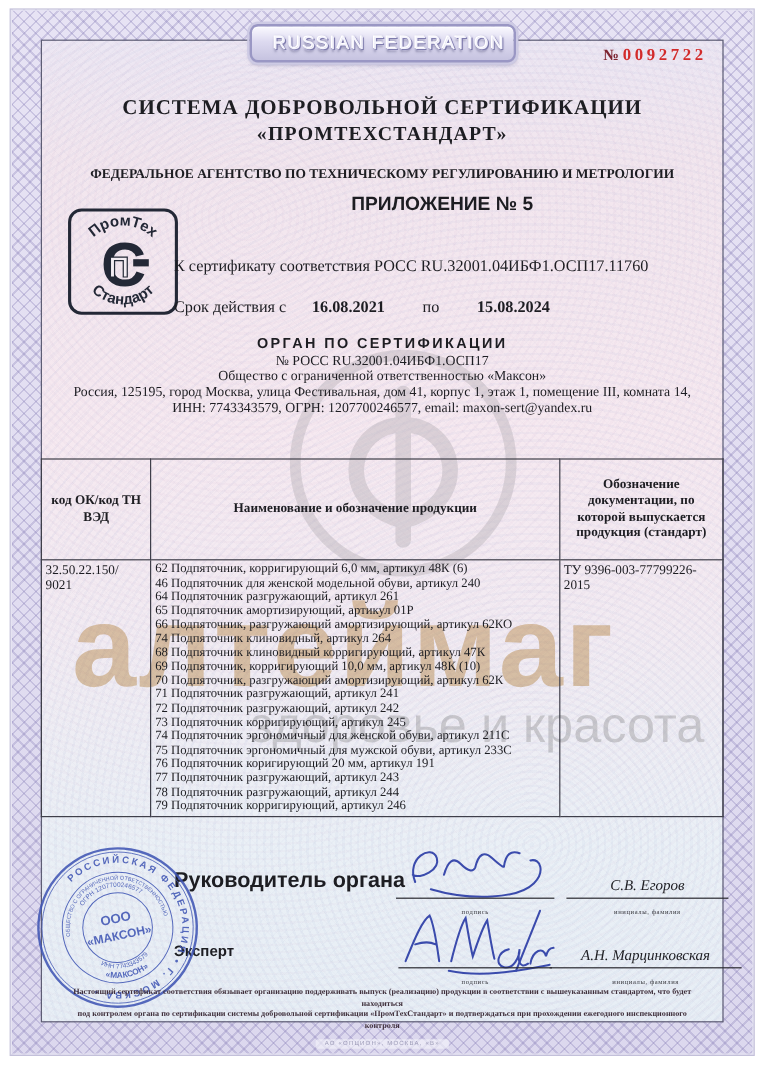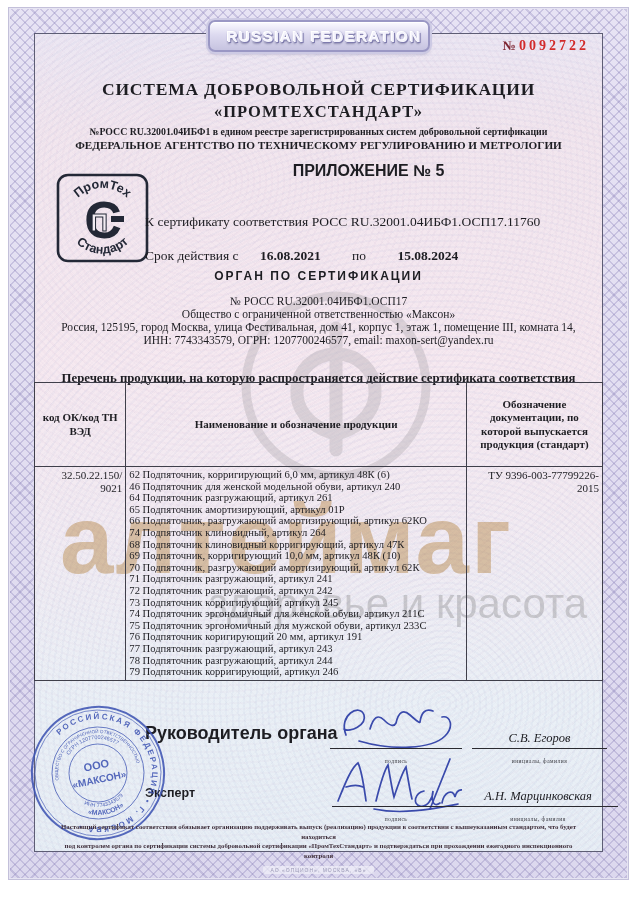--- a/index.html
+++ b/index.html
@@ -23,47 +23,47 @@
       linear-gradient(180deg,#ece7f3 0%,#f2e6ee 12%,#f6e9f0 40%,#f2ebf2 60%,#eaf0f6 82%,#e7eef5 100%);}
   .content{position:absolute;inset:0;}
   .abs{position:absolute;}
   .ctr{left:0;right:0;text-align:center;}
   .sans{font-family:"Liberation Sans",sans-serif;}
   
   .badge{top:20px;left:50%;transform:translateX(-50%);width:218px;height:28px;border-radius:7px;
     background:linear-gradient(180deg,#fbfaff 0%,#dddaf0 45%,#c6c3e0 100%);
     border:2px solid #9a97c4;box-shadow:0 0 0 2px #cdcae4, inset 0 1px 0 #ffffff, 0 2px 3px rgba(90,90,140,.45);
     display:flex;align-items:center;justify-content:center;}
-  .badge span{font-family:"Liberation Sans",sans-serif;font-weight:bold;font-size:15px;letter-spacing:1.5px;color:#f4f3fc;
+  .badge span{font-family:"Liberation Sans",sans-serif;font-weight:normal;font-size:15px;letter-spacing:1.5px;color:#f4f3fc;
     text-shadow:-1px -1px 0 #fff,1px 1px 0 #7e7bad,0 0 2px #8d8ab8,0 2px 2px rgba(70,70,110,.5);margin-left:12px;}
   .formno{top:38px;right:48px;font-weight:bold;font-size:13px;color:#7d2430;}
   .formno b{color:#d22b2b;letter-spacing:3px;font-size:14px;}
   .t1{top:79px;font-weight:bold;font-size:17.5px;letter-spacing:.8px;}
   .t2{top:102px;font-weight:bold;font-size:16.5px;letter-spacing:1px;}
   .t3{top:126px;font-weight:bold;font-size:9.8px;}
   .t4{top:139px;font-weight:bold;font-size:11.2px;text-align:center;}
   .apx{top:162px;left:145px;right:45px;text-align:center;font-weight:bold;font-size:16px;}
   .lg{left:55px;top:172px;}
   .cl{left:145px;font-size:13.5px;}
   .cl1{top:214px;} .cl2{top:232px;}
   .val{top:248px;left:145px;font-size:13.5px;}
   .val b{margin:0 18px;} .val .po{margin:0 10px;}
-  .oh{top:269px;font-weight:bold;font-size:12px;letter-spacing:2px;}
+  .oh{top:279px;font-weight:bold;font-size:12px;letter-spacing:2px;}
   .on{top:295px;font-size:11.5px;}
   .onm{top:308px;font-size:11.5px;}
   .oad{top:321px;font-size:11.5px;}
   .oct{top:334px;font-size:11.5px;}
   .per{top:371px;font-weight:bold;font-size:12.8px;}
   
   table.prod{position:absolute;left:34px;top:382px;width:569px;border-collapse:collapse;}
   table.prod td,table.prod th{border:1px solid #3f3f4a;vertical-align:top;padding:2px 3px;background:transparent;}
   table.prod th{font-weight:bold;font-size:11px;text-align:center;vertical-align:middle;height:79px;line-height:13.5px;}
   .w1{width:86px;} .w2{width:336px;} .w3{width:133px;}
   .hdr2{max-width:230px;margin:0 auto;}
-  .codecell,.doccell{text-align:right;font-size:11px;line-height:13px;padding-top:3px;}
+  .codecell,.doccell{text-align:left;font-size:11px;line-height:13px;padding-top:3px;}
   .items{font-size:10.6px;line-height:11.6px;padding:3px 2px 4px 2px;}
   .items div{white-space:nowrap;}
   
   .role1{top:723px;left:145px;font-weight:bold;font-size:18px;}
   .role2{top:786px;left:145px;font-weight:bold;font-size:12.5px;}
   .sig1{left:330px;top:703px;} .sig2{left:332px;top:757px;}
   .sgl{border-top:1px solid #2a2a30;text-align:center;}
   .sgl small{font-size:5.5px;color:#3a3a40;letter-spacing:.5px;}
   .l1{left:330px;top:748px;width:132px;} .l2{left:332px;top:806px;width:128px;}
   .nm{text-align:center;font-size:12.5px;font-style:italic;}
@@ -101,21 +101,20 @@
 
     <div class="abs badge">
       <span>RUSSIAN FEDERATION</span>
     </div>
     <div class="abs formno">
       <span>№</span>
       <b>0092722</b>
     </div>
     <div class="abs ctr t1">СИСТЕМА ДОБРОВОЛЬНОЙ СЕРТИФИКАЦИИ</div>
     <div class="abs ctr t2">«ПРОМТЕХСТАНДАРТ»</div>
-    <div class="abs ctr t3">№РОСС RU.32001.04ИБФ1 в едином реестре зарегистрированных систем добровольной сертификации</div>
     <div class="abs ctr t4">ФЕДЕРАЛЬНОЕ АГЕНТСТВО ПО ТЕХНИЧЕСКОМУ РЕГУЛИРОВАНИЮ И МЕТРОЛОГИИ</div>
 
     <svg class="abs lg sans" width="95" height="92" viewBox="0 0 95 92">
       <rect x="3" y="3" width="89" height="86" rx="10" fill="none" stroke="#232836" stroke-width="2.6"></rect>
       <defs>
         <path id="arcTop" d="M15,38 A35,35 0 0 1 80,38"></path>
         <path id="arcBot" d="M13,58 A37,37 0 0 0 82,58"></path>
       </defs>
       <text font-size="12.5" font-weight="bold" fill="#232836">
         <textPath href="#arcTop" startOffset="50%" text-anchor="middle">ПромТех</textPath>
@@ -136,21 +135,20 @@
       <span class="po">по</span>
       <b>15.08.2024</b>
     </div>
 
     <div class="abs ctr oh sans">ОРГАН ПО СЕРТИФИКАЦИИ</div>
     <div class="abs ctr on">№ РОСС RU.32001.04ИБФ1.ОСП17</div>
     <div class="abs ctr onm">Общество с ограниченной ответственностью «Максон»</div>
     <div class="abs ctr oad">Россия, 125195, город Москва, улица Фестивальная, дом 41, корпус 1, этаж 1, помещение III, комната 14,</div>
     <div class="abs ctr oct">ИНН: 7743343579, ОГРН: 1207700246577, email: maxon-sert@yandex.ru</div>
 
-    <div class="abs ctr per">Перечень продукции, на которую распространяется действие сертификата соответствия</div>
 
     <table class="prod">
       <tbody>
           <tr>
         <th class="w1">код ОК/код ТН ВЭД</th>
         <th class="w2">
               <div class="hdr2">Наименование и обозначение продукции</div>
             </th>
         <th class="w3">Обозначение документации, по которой выпускается продукция (стандарт)</th>
       </tr>

